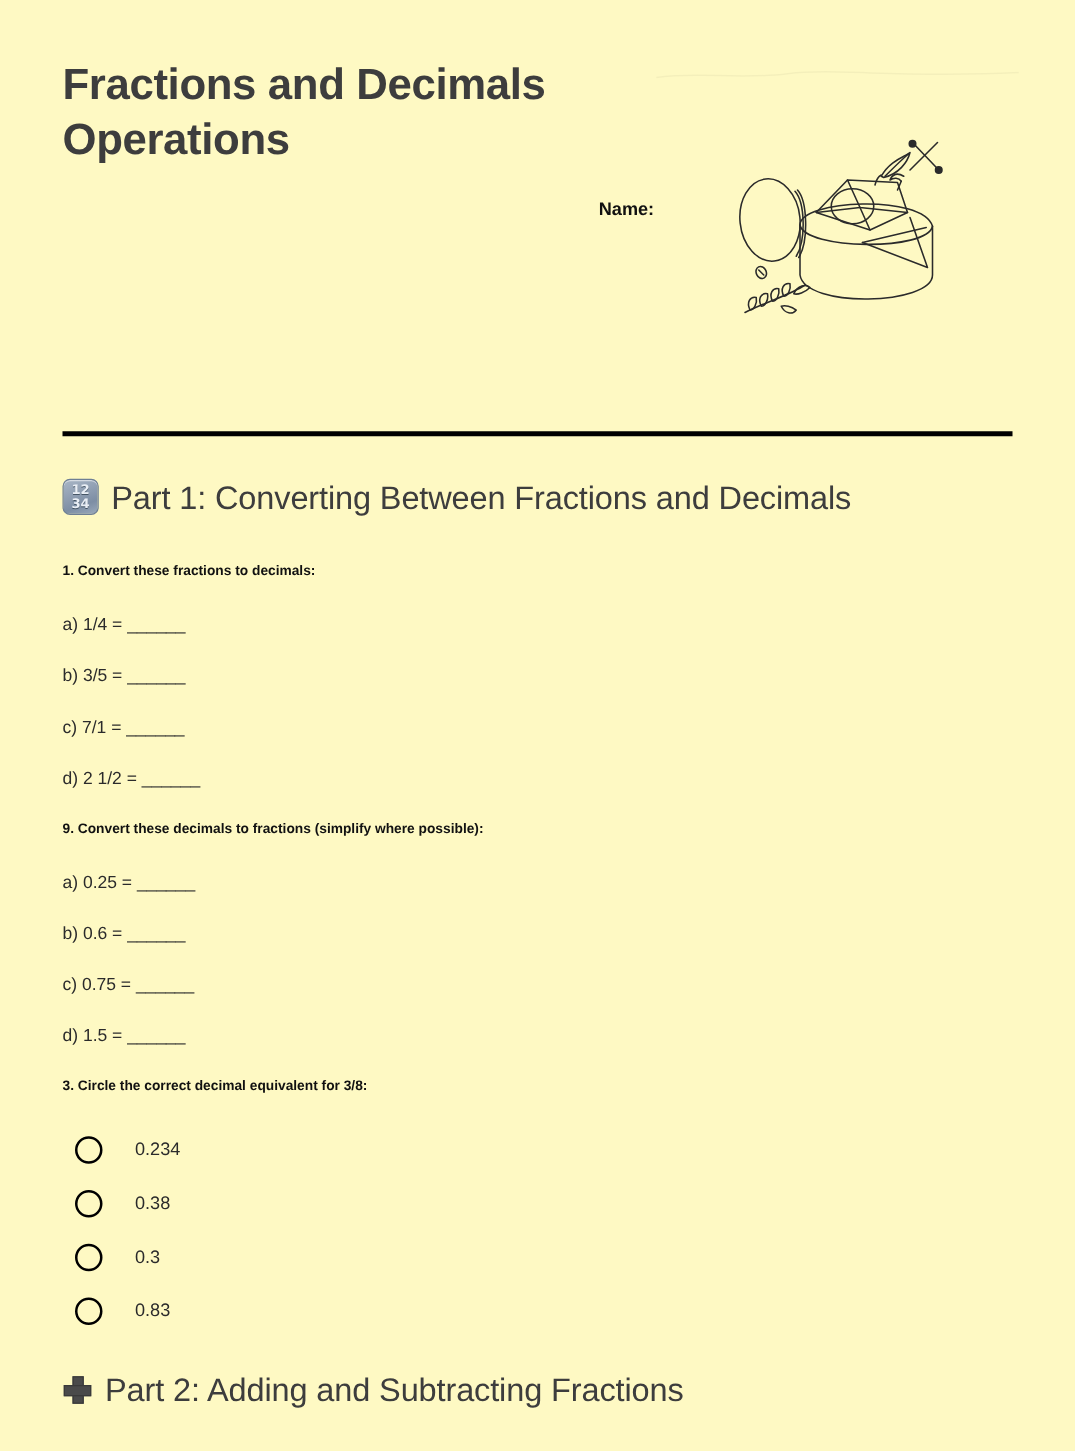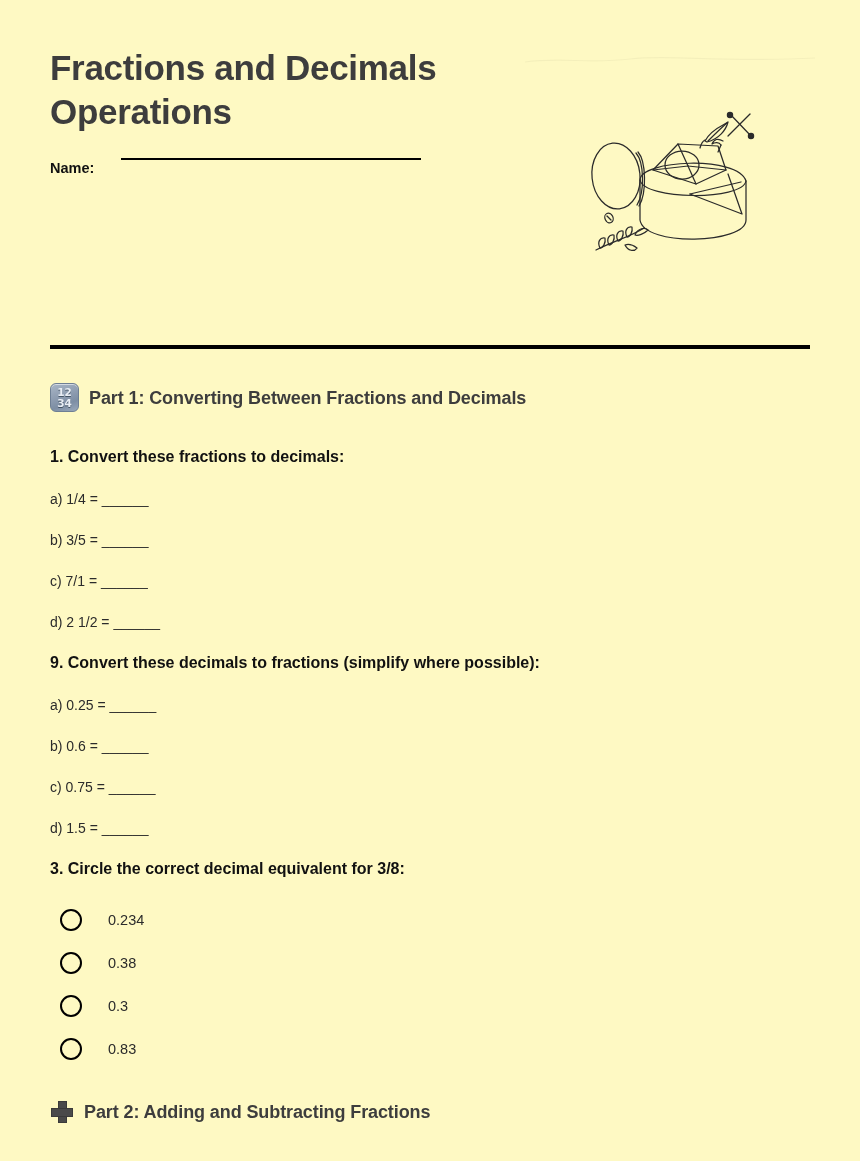--- a/index.html
+++ b/index.html
@@ -37,22 +37,24 @@
     letter-spacing: -0.3px;
     margin: 0;
     max-width: 450px;
   }
 
   .field-block {
     margin-top: 24px;
   }
   .field-row {
     display: flex;
+    align-items: flex-end;
     height: 30px;
     margin-bottom: 17px;
+    flex-direction: column;
   }
   .field-label {
     font-size: 14.5px;
     font-weight: bold;
     color: #111111;
     width: 71px;
     flex: 0 0 71px;
     line-height: 20px;
     padding-bottom: 3px;
   }
@@ -101,22 +103,22 @@
   }
 
   .section-heading {
     display: flex;
     align-items: center;
     gap: 10px;
     margin: 0 0 35px 0;
   }
   .section-heading.part2 { margin-top: 38px; margin-bottom: 0; }
   .section-title {
-    font-size: 18px;
-    font-weight: bold;
+    font-size: 26px;
+    font-weight: normal;
     color: #3d3d3d;
     letter-spacing: -0.1px;
     line-height: 28px;
   }
 
   
   .icon-numbers {
     width: 27px;
     height: 27px;
     flex: 0 0 27px;
@@ -153,21 +155,21 @@
     box-sizing: border-box;
   }
   .icon-plus::before {
     left: 8px; top: 1px; width: 9px; height: 22px;
   }
   .icon-plus::after {
     left: 1px; top: 8px; width: 22px; height: 9px;
   }
 
   .q-prompt {
-    font-size: 16px;
+    font-size: 11px;
     font-weight: bold;
     color: #111111;
     line-height: 20px;
     margin: 0 0 22px 0;
   }
   .q-item {
     font-size: 14px;
     font-weight: normal;
     color: #2b2b2b;
     line-height: 20px;

